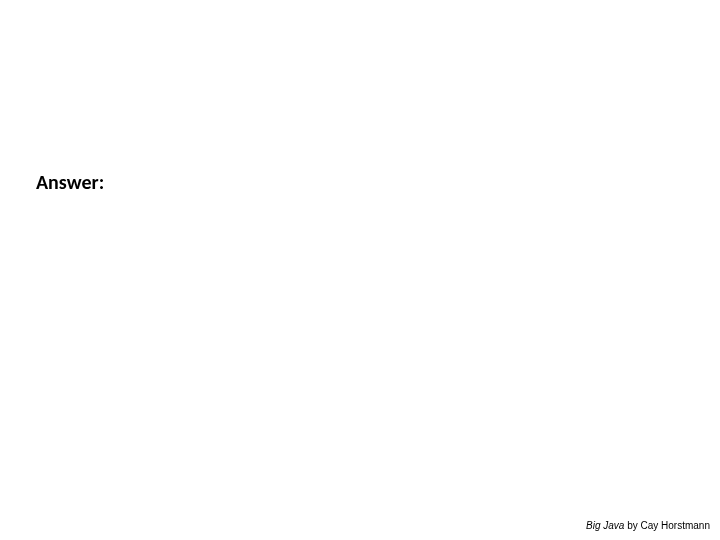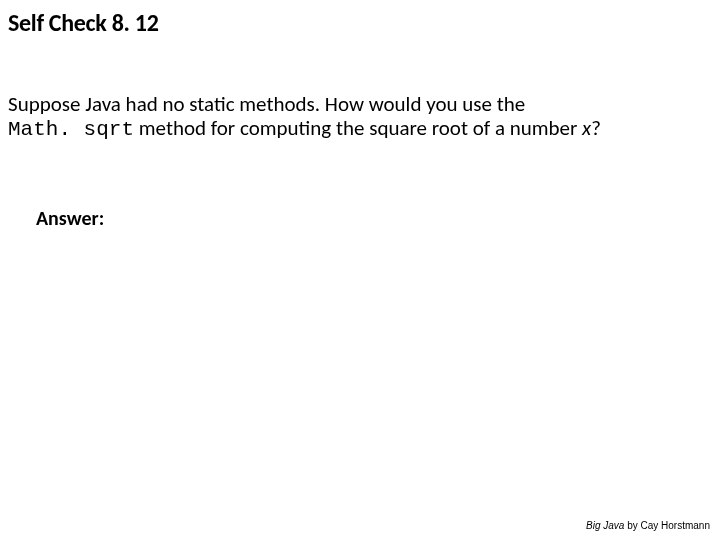--- a/index.html
+++ b/index.html
@@ -41,21 +41,20 @@
   }
   .question .ital {
     font-style: italic;
   }
   .answer-label {
     position: absolute;
     top: 170px;
     left: 36px;
     font-size: 20px;
     font-weight: 700;
-    margin-top: 36px;
   }
   .code {
     position: absolute;
     top: 212px;
     left: 8px;
     font-family: "Courier New", Courier, monospace;
     font-size: 20px;
     line-height: 1.2;
     white-space: pre;
   }
@@ -70,27 +69,21 @@
   }
   .footer .book {
     font-style: italic;
   }
 </style>
 </head>
 <body>
 
 <div class="slide">
 
-  <div class="title">Self Check 8. 12</div>
 
-  <div class="question">
-    <span>Suppose Java had no static methods. How would you use the</span><br>
-    <span class="mono">Math. sqrt</span>
-    <span> method for computing the square root of a number </span><span class="ital">x</span><span>?</span>
-  </div>
 
   <div class="answer-label">Answer:</div>
 
 
   <div class="footer">
     <span class="book">Big Java</span><span> by Cay Horstmann</span><br>
   </div>
 
 </div>
 

